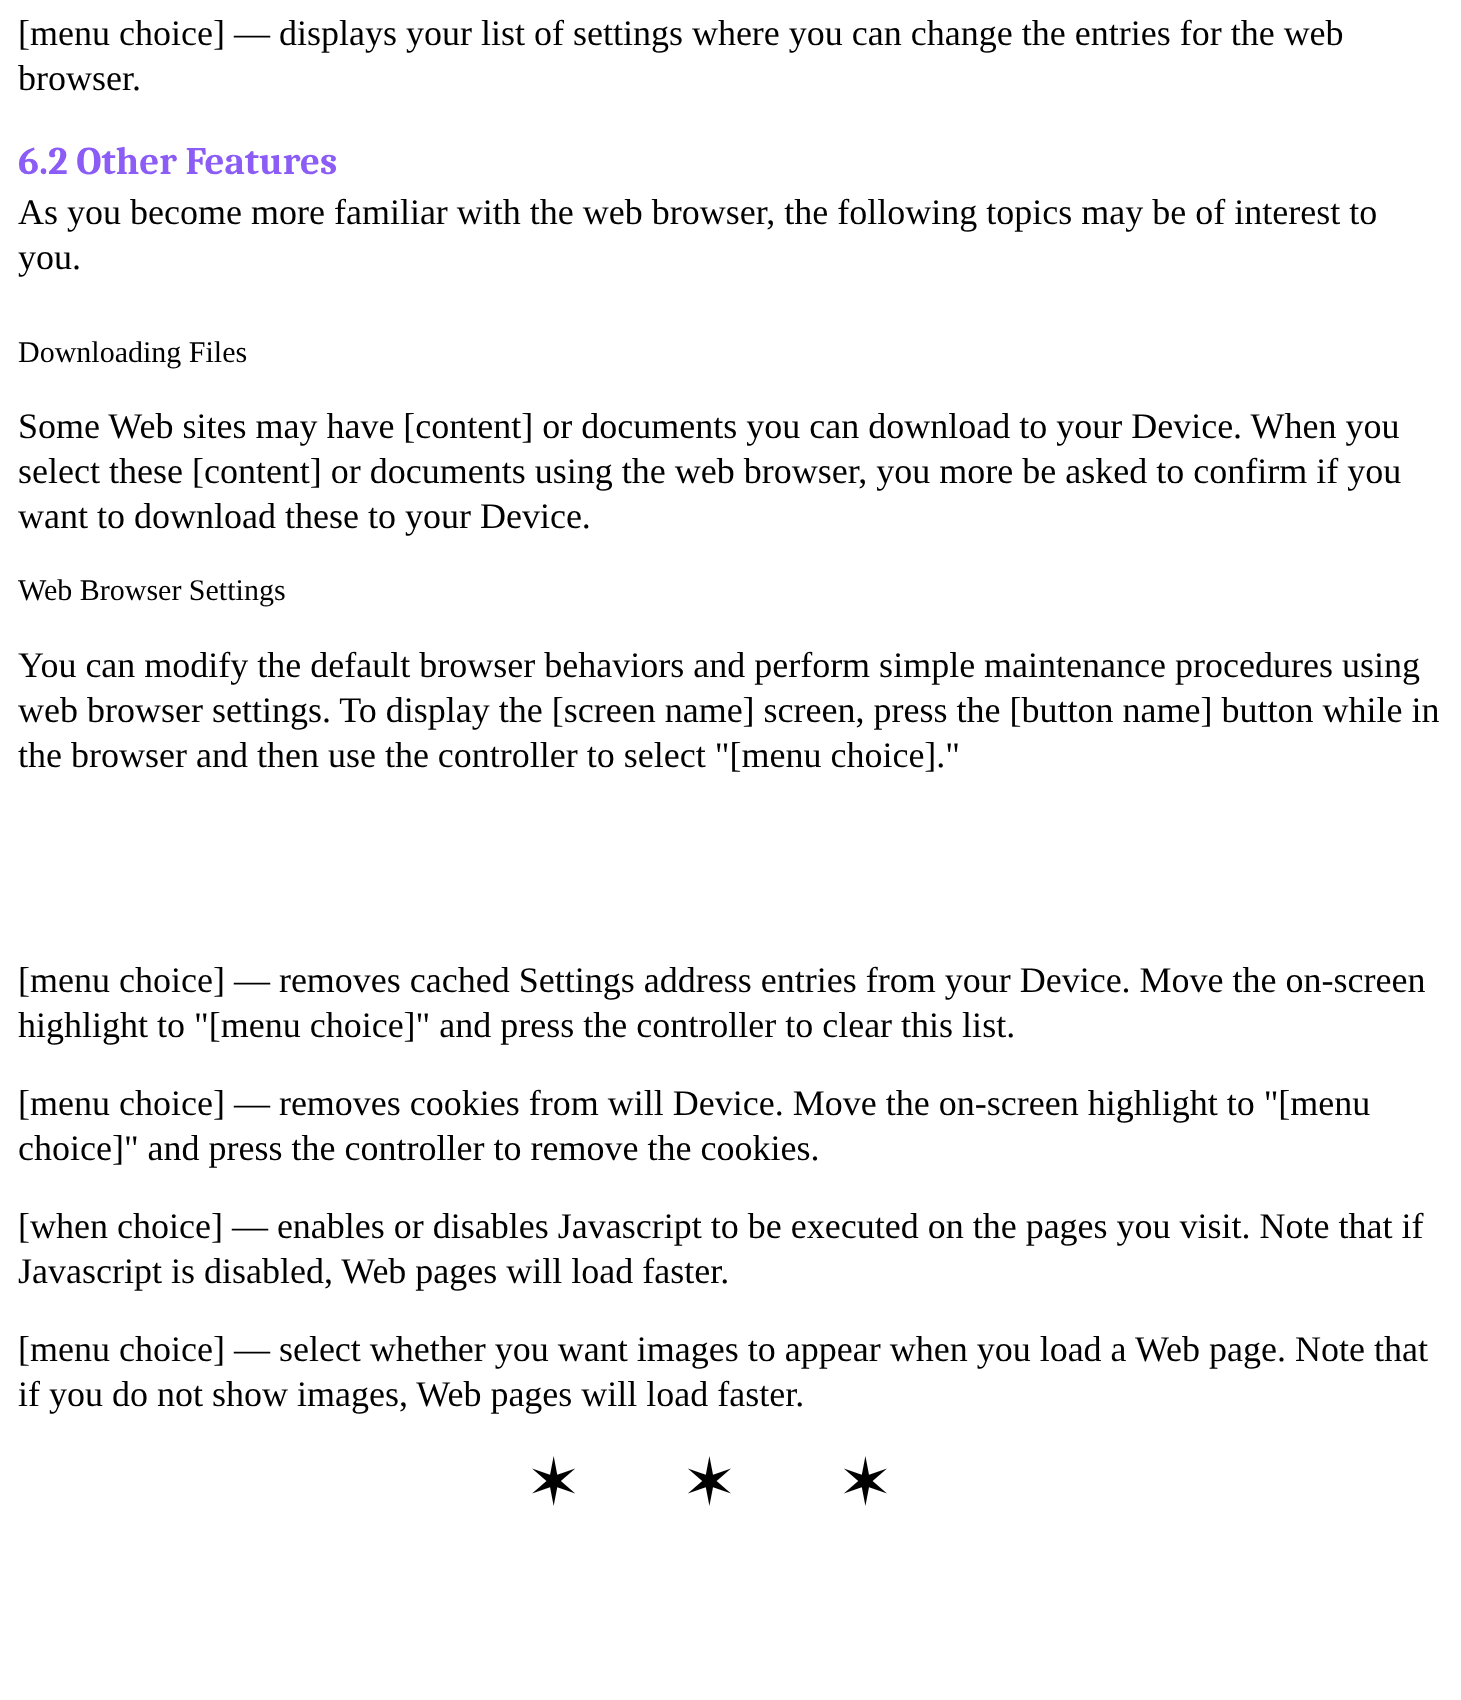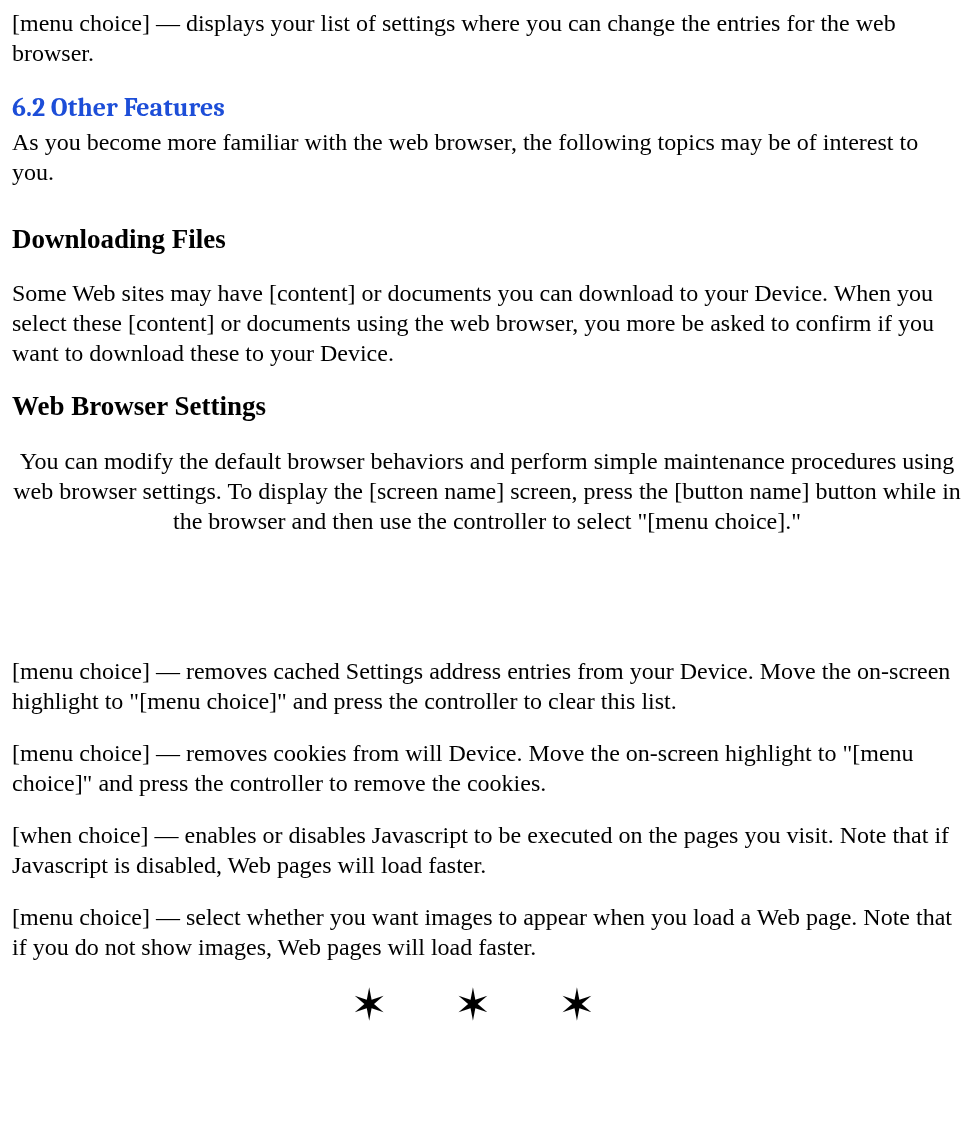--- a/index.html
+++ b/index.html
@@ -12,34 +12,33 @@
       max-width: 974px;
       background: #fff;
     }
     p {
       margin: 0 0 22px 0;
     }
     .section-heading {
       font-family: Cambria, Georgia, "Times New Roman", serif;
       font-weight: bold;
       font-size: 26px;
-      color: #1d4ed8;
+      color: #8b5cf6;
       margin: 24px 0 2px 0;
     }
     .subsection-heading {
-      font-weight: bold;
-      font-size: 27px;
+      font-weight: normal;
+      font-size: 20px;
       margin: 0 0 22px 0;
     }
     .intro-after-heading {
       margin-bottom: 36px;
     }
     .settings-para {
       margin-bottom: 120px;
-      text-align: center;
     }
     .divider {
       text-align: center;
       font-size: 44px;
       letter-spacing: 28px;
       margin-top: 12px;
       line-height: 1;
       font-family: "Times New Roman", serif;
     }
   </style>

